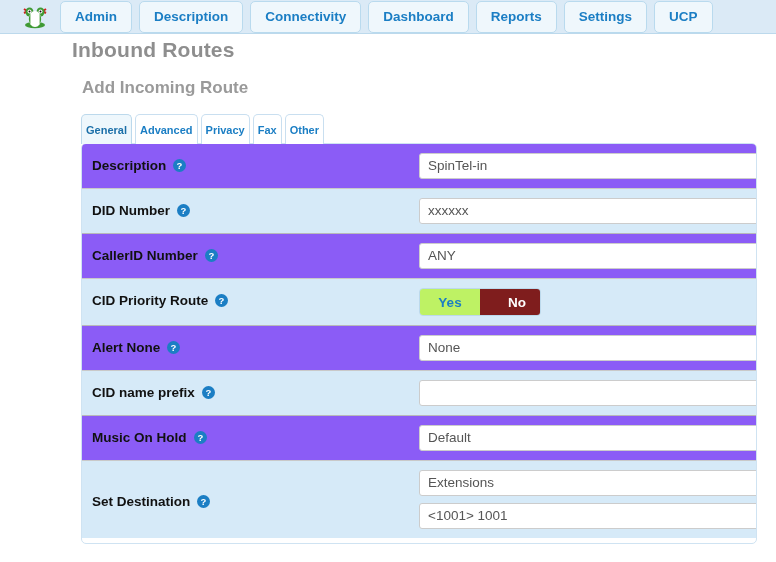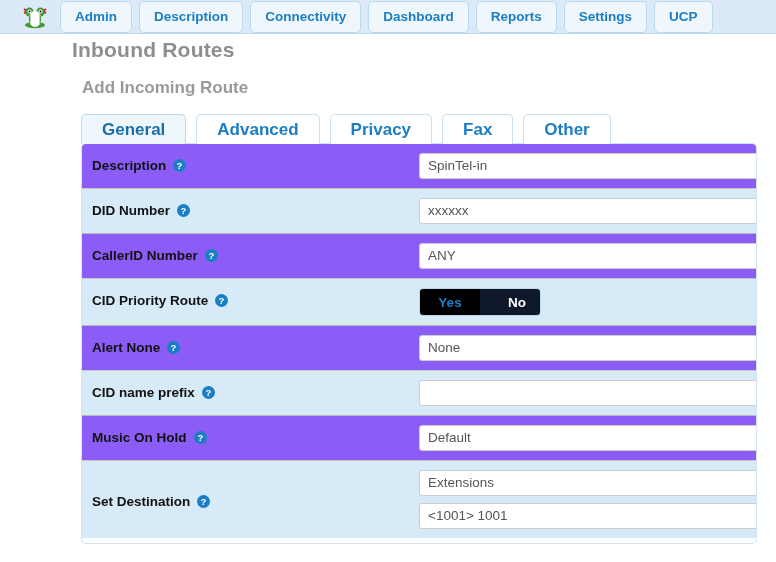--- a/index.html
+++ b/index.html
@@ -56,29 +56,29 @@
   }
 
   
   #tabs {
     position: absolute; left: 81px; top: 114px;
     display: flex; align-items: flex-end;
     z-index: 3;
   }
   .tab {
     height: 30px;
-    padding: 0 20px;
-    margin-right: 10px;
+    padding: 0 4px;
+    margin-right: 3px;
     display: flex; align-items: center;
     background: #ffffff;
     border: 1px solid #c9dff0;
     border-bottom: none;
     border-radius: 5px 5px 0 0;
     color: #1b7ec4;
-    font-size: 17px; font-weight: bold;
+    font-size: 11px; font-weight: bold;
     cursor: pointer;
     white-space: nowrap;
   }
   .tab.active {
     background: #eef7fc;
     border-color: #bcd9ec;
     color: #1b6fa8;
   }
 
   
@@ -148,25 +148,25 @@
     border-radius: 4px;
     overflow: hidden;
     height: 28px;
   }
   .toggle-opt {
     min-width: 60px;
     padding: 0 14px;
     display: flex; align-items: center; justify-content: center;
     font-size: 13.5px; font-weight: bold;
     color: #1b7ec4;
-    background: #000000;
+    background: #bef264;
     cursor: pointer;
   }
   .toggle-opt.on {
-    background: #0f172a;
+    background: #7f1d1d;
     color: #ffffff;
     padding-left: 28px;
   }
   
   .form-row.tall { min-height: 72px; align-items: center; }
   .form-row.tall .row-label { padding-top: 14px; }
 </style>
 </head>
 <body>
 

